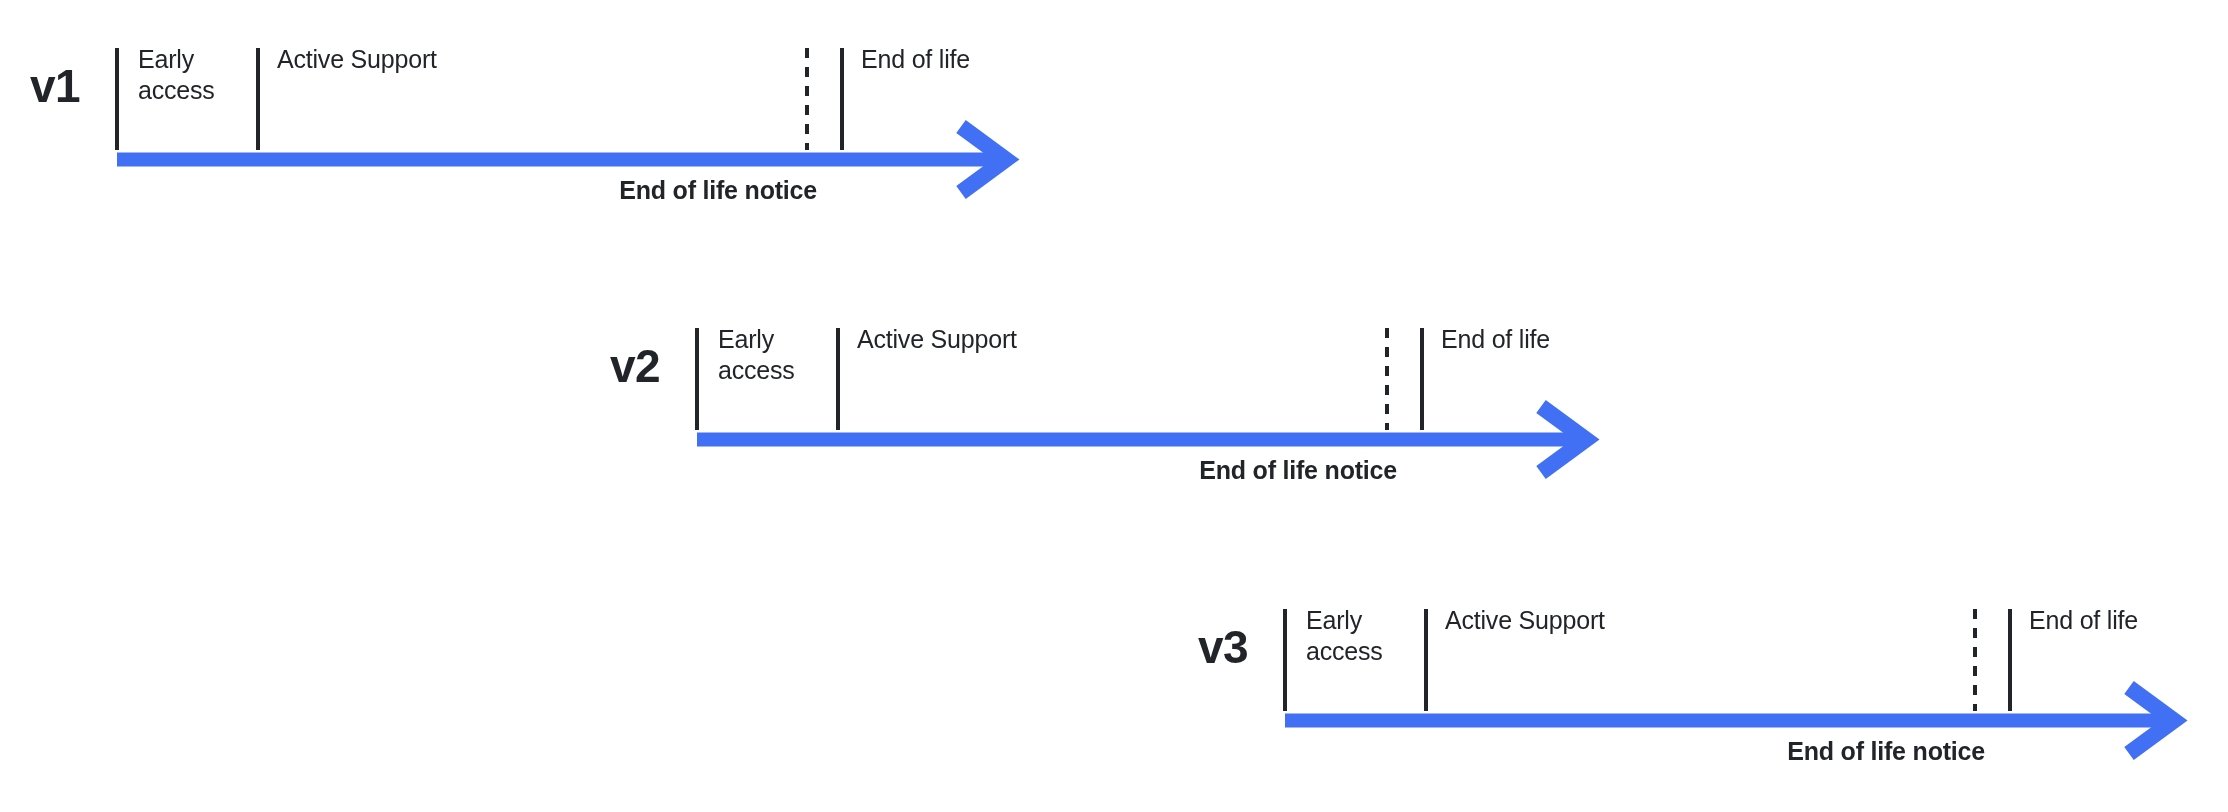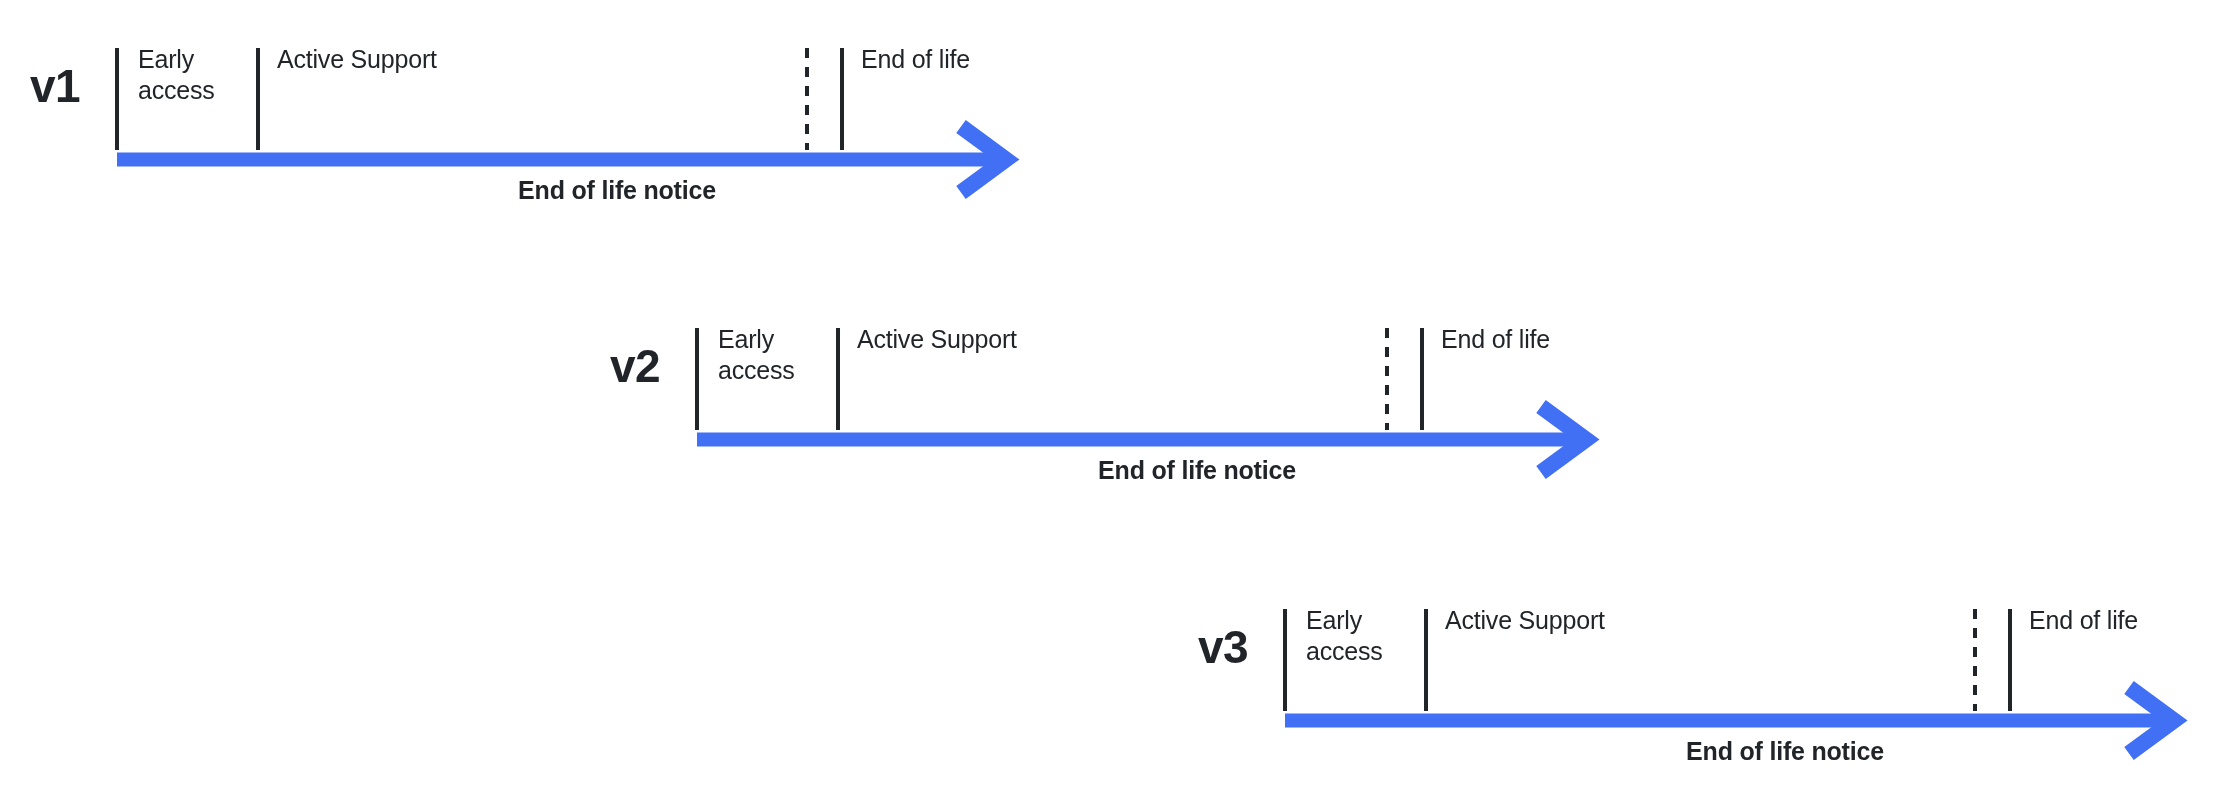--- a/index.html
+++ b/index.html
@@ -68,21 +68,21 @@
     white-space: pre-line;
   }
   .label-early { left: 138px; }
   .label-active { left: 277px; }
   .label-eol { left: 861px; }
   .label-notice {
     position: absolute;
     left: 417px;
     top: 175px;
     width: 400px;
-    text-align: center;
+    text-align: right;
     font-size: 25px;
     font-weight: 700;
     line-height: 31px;
     letter-spacing: -0.2px;
     white-space: nowrap;
   }
   .arrow-svg {
     position: absolute;
     left: 115px;
     top: 117px;

